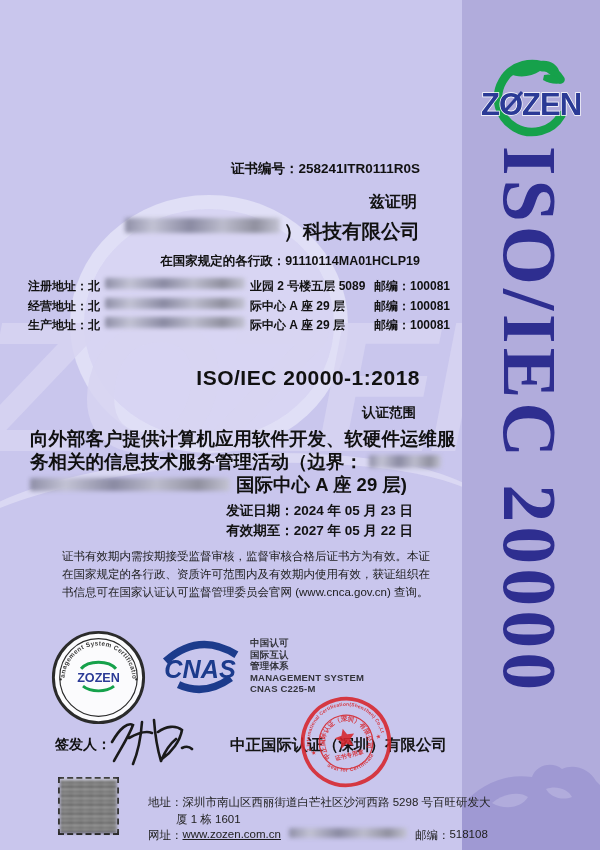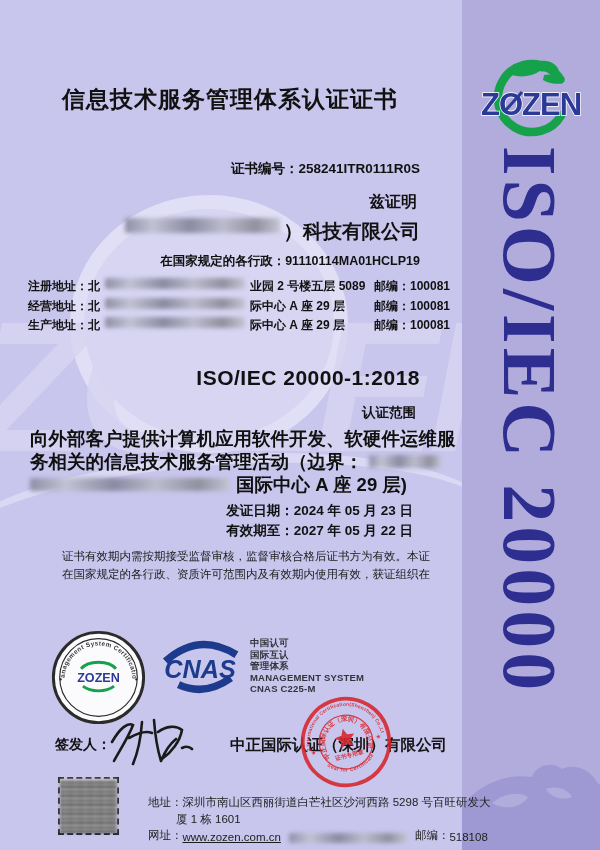--- a/index.html
+++ b/index.html
@@ -61,21 +61,21 @@
   }
   .qr-wrap{left:58px;top:777px;width:61px;height:58px;border:2px dashed #2a2a2a;box-sizing:border-box;}
   .qr-noise{
     width:100%;height:100%;
     background-image:
       repeating-linear-gradient(0deg, rgba(40,40,40,.85) 0 2px, rgba(185,185,185,.85) 2px 4px, rgba(95,95,95,.85) 4px 7px, rgba(205,205,205,.85) 7px 9px),
       repeating-linear-gradient(90deg,#666 0 3px,#aaa 3px 6px,#888 6px 10px);
     filter:blur(1.6px);
   }
   
-  .footer-line{font-size:11.5px;color:#222;white-space:nowrap;display:flex;align-items:flex-end;}
+  .footer-line{font-size:11.5px;color:#222;white-space:nowrap;display:flex;align-items:flex-start;}
   .link{color:#1d1d1d;text-decoration:underline;}
   .svg-abs{position:absolute;}
 </style>
 </head>
 <body>
 
 <div class="page">
 
   <div class="abs wm-globe"></div>
   <div class="abs wm-zozen">ZOZEN</div>
@@ -92,21 +92,20 @@
   </svg>
 
   <div class="abs iso-vertical">ISO/IEC 20000</div>
 
   <svg class="svg-abs" style="left:462px;top:745px;" width="138" height="105" viewBox="0 0 138 105">
     <path d="M0 60 C20 38 45 28 70 32 C74 20 90 16 100 24 C112 18 128 24 134 36 L138 40 L138 105 L0 105 Z" fill="#9f99d3"></path>
     <path d="M30 58 C42 48 58 46 66 52 C60 62 44 66 30 58 Z" fill="#b1acdc"></path>
     <path d="M84 44 C94 40 106 44 110 52 C100 56 88 52 84 44 Z" fill="#b1acdc"></path>
   </svg>
 
-  <div class="abs title">信息技术服务管理体系认证证书</div>
 
   <div class="abs certno">
     <span>证书编号：</span><span>258241ITR0111R0S</span>
   </div>
 
   <div class="abs certify">兹证明</div>
 
   <div class="abs company-line">
     <span class="redact" style="width:155px;height:15px;"></span>
     <span class="company-suffix">）科技有限公司</span>
@@ -158,20 +157,21 @@
   <div class="abs date-line" style="top:502px;">
     <span>发证日期：</span><span>2024 年 05 月 23 日</span>
   </div>
   <div class="abs date-line" style="top:522px;">
     <span>有效期至：</span><span>2027 年 05 月 22 日</span>
   </div>
 
   <div class="abs validity">
     <div>证书有效期内需按期接受监督审核，监督审核合格后证书方为有效。本证</div>
     <div>在国家规定的各行政、资质许可范围内及有效期内使用有效，获证组织在</div>
+    <div>书信息可在国家认证认可监督管理委员会官网 (www.cnca.gov.cn) 查询。</div>
   </div>
 
   <svg class="svg-abs" style="left:50px;top:629px;" width="97" height="97" viewBox="0 0 100 100">
     <defs>
         <path id="mscArc" d="M 15 52 A 35 35 0 0 1 85 52"></path>
       </defs>
     <circle cx="50" cy="50" r="46.5" fill="#fbfbfd" stroke="#2b2b2b" stroke-width="3"></circle>
     <circle cx="50" cy="50" r="40" fill="none" stroke="#2b2b2b" stroke-width="1.2"></circle>
     <text font-size="6.6" fill="#3a3a3a" letter-spacing=".4" font-weight="bold">
       <textPath href="#mscArc" startOffset="50%" text-anchor="middle">Management System Certification</textPath>

